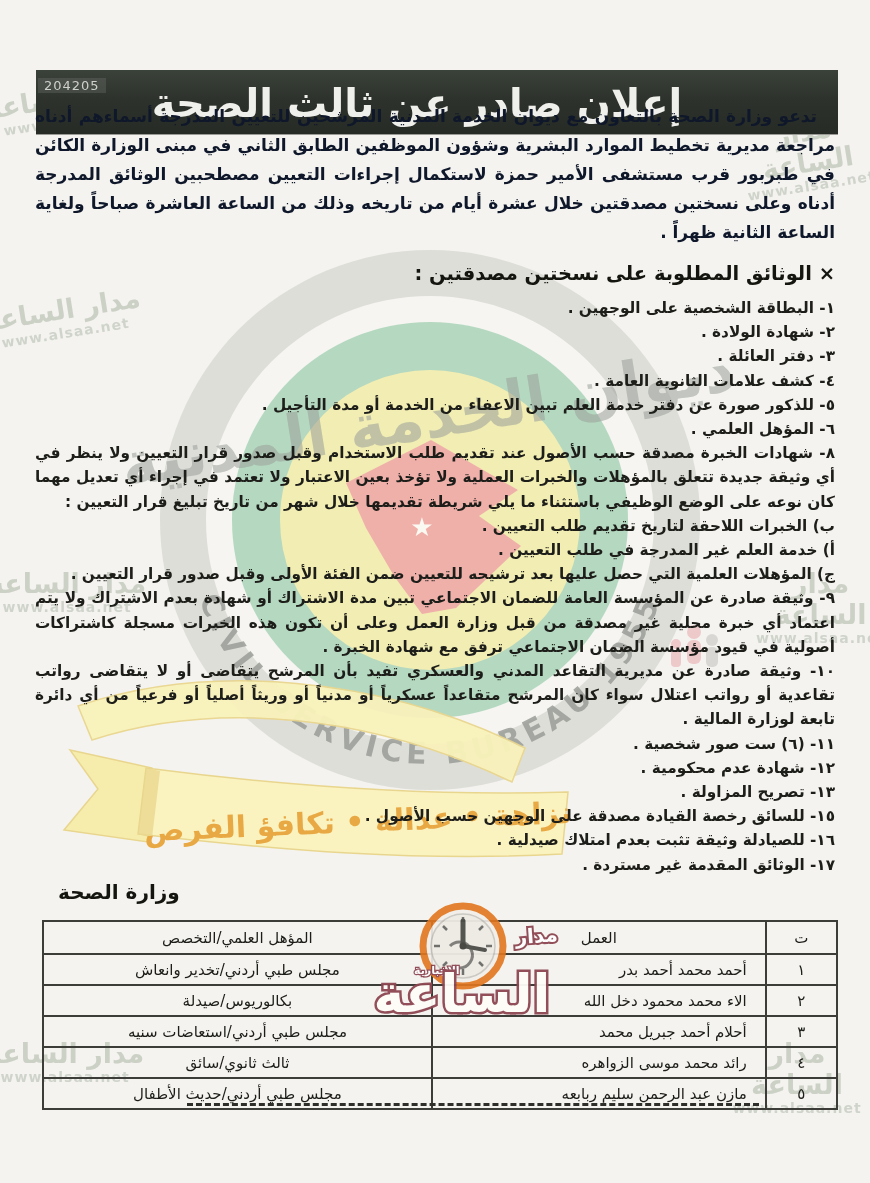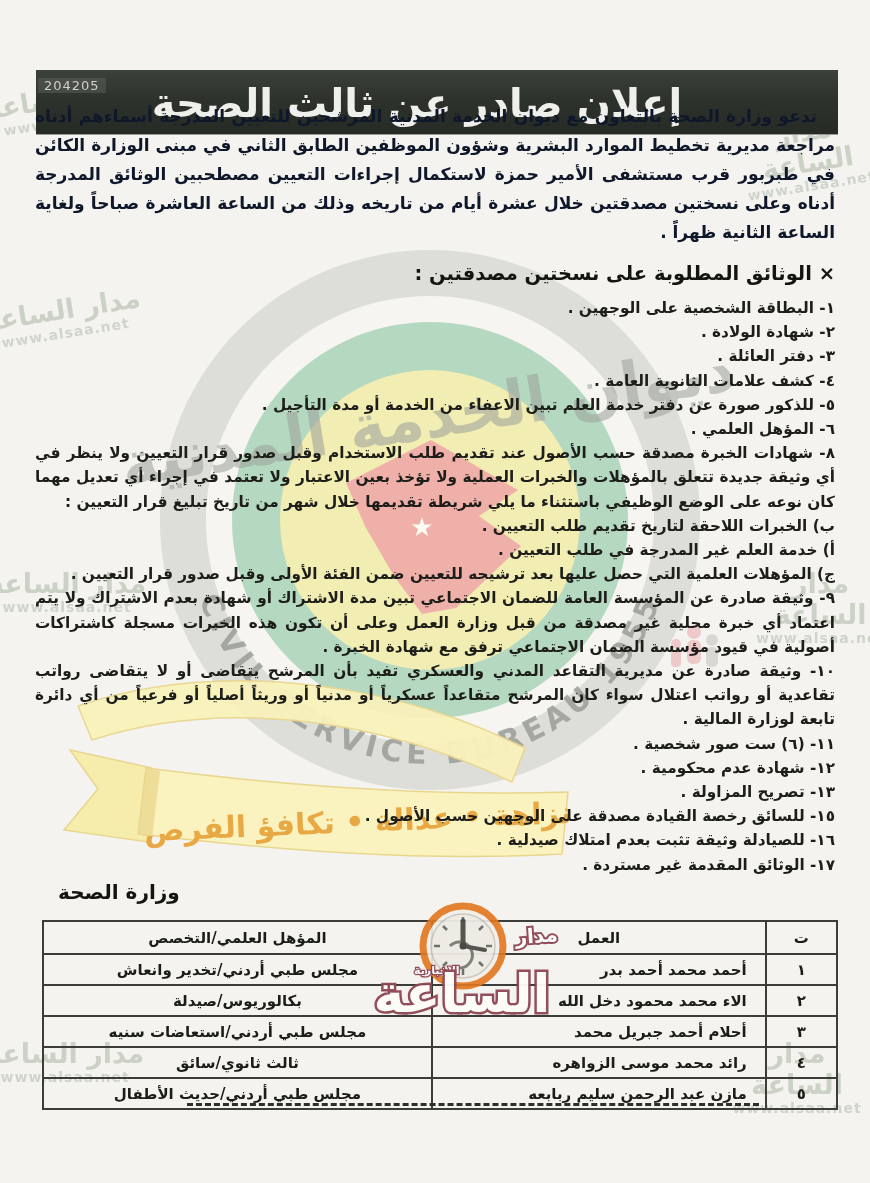--- a/index.html
+++ b/index.html
@@ -50,21 +50,21 @@
   
   .ministry-heading{
     position:absolute;left:58px;top:880px;z-index:2;
     font-size:20px;font-weight:bold;direction:rtl;color:#15150f;
   }
   .cand-table{
     position:absolute;left:42px;top:920px;width:796px;z-index:2;
     border-collapse:collapse;direction:rtl;table-layout:fixed;
   }
   .cand-table th,.cand-table td{
-    border:2px solid #3c3c38;font-weight:bold;font-size:15px;color:#1c1c18;
+    border:2px solid #3c3c38;font-weight:normal;font-size:15px;color:#1c1c18;
     padding:0 20px;background:transparent;
   }
   .cand-table th{height:31px;text-align:center;}
   .cand-table td{height:29px;}
   .col-no{width:70px;}
   .col-name{width:328px;}
   .col-qual{width:382px;}
   td.c-no{text-align:center;}
   td.c-name{text-align:right;padding-right:18px;}
   td.c-qual{text-align:center;}

